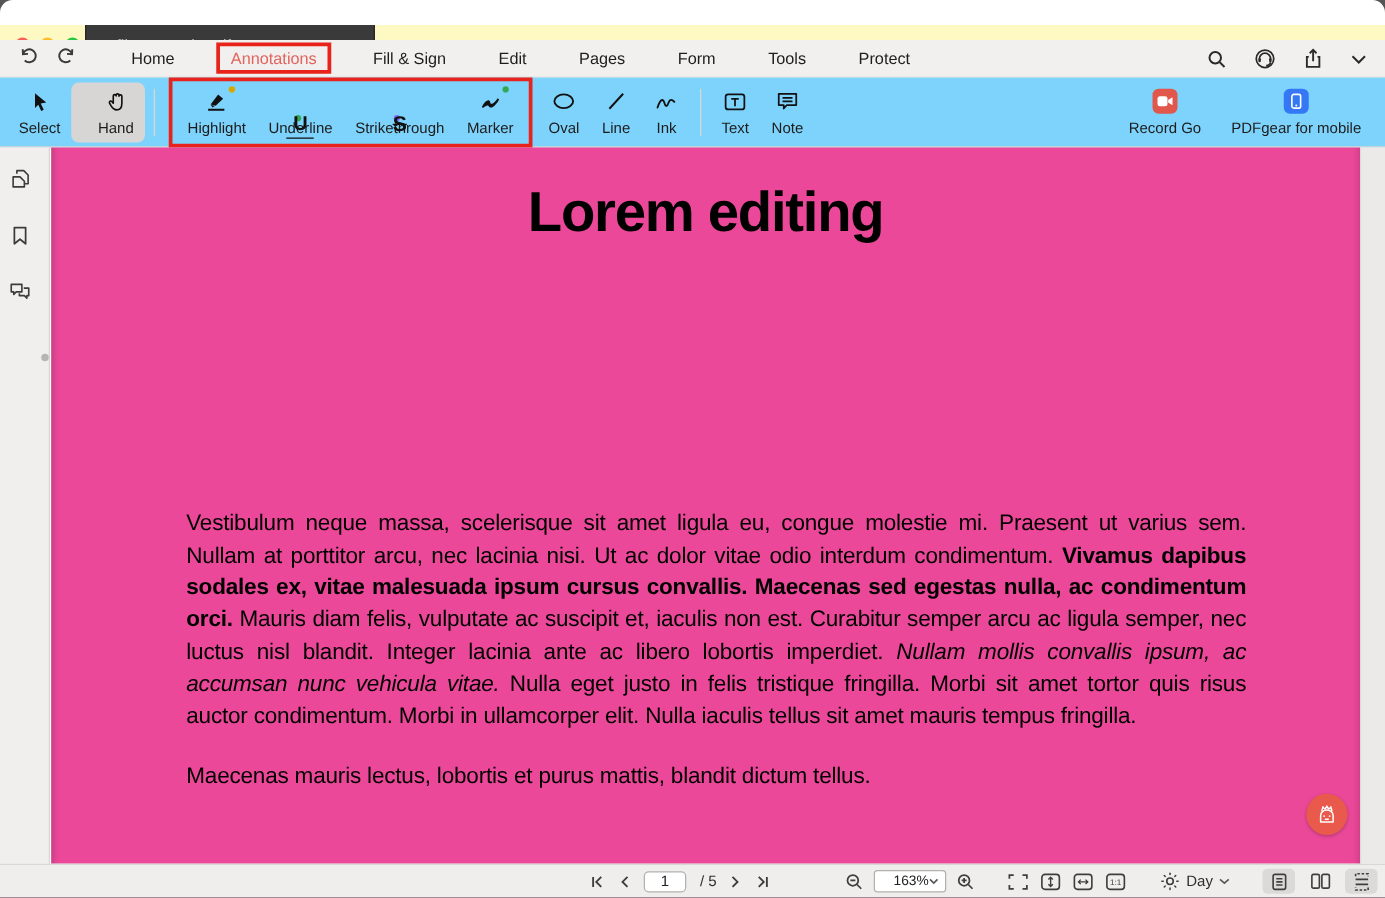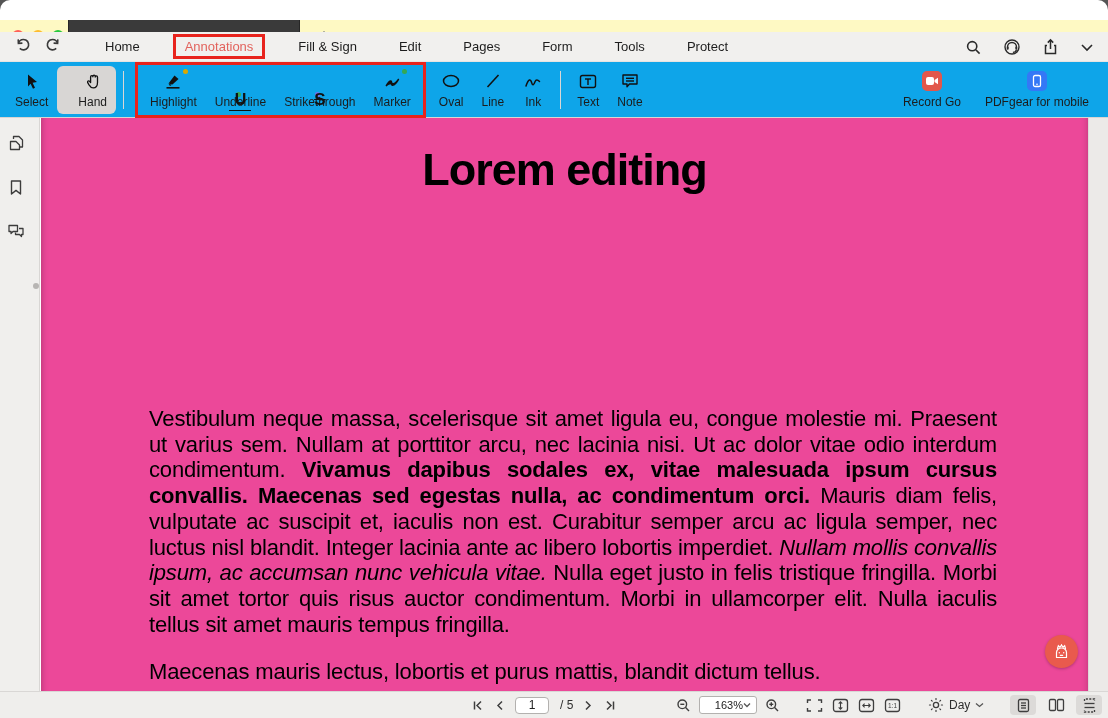--- a/index.html
+++ b/index.html
@@ -32,21 +32,21 @@
   .menubar { position:absolute; left:0; top:32px; width:100%; height:30px; background:#f1f0ee;
              display:flex; align-items:center; padding-left:84px;
              border-bottom:1px solid #e6e4e2; }
   .menu-item { font-size:13px; color:#1d1d1d; padding:0 21px; white-space:nowrap; }
   .menu-item.boxed { color:#e2635d; border:3px solid #e8231c; padding:2px 9px; margin:0 12px; }
   .menu-right { position:absolute; right:14px; top:0; height:30px; display:flex;
                 align-items:center; gap:21px; }
   .menu-right svg { display:block; }
 
   
-  .toolbar { position:absolute; left:0; top:62px; width:100%; height:56px; background:#0ea5e9;
+  .toolbar { position:absolute; left:0; top:62px; width:100%; height:56px; background:#7dd3fc;
              border-bottom:1px solid #d7d5d3; display:flex; align-items:center; padding-left:6px; }
   .tool { display:flex; flex-direction:column; align-items:center; gap:3px; padding:5px 9px;
           border-radius:6px; }
   .tool.selected { background:#d8d6d4;padding-left:21px; }
   .tool .ticon { position:relative; width:22px; height:21px; display:flex; align-items:center;
                  justify-content:center; }
   .tool .tlabel { font-size:12px; color:#1c1c1c; white-space:nowrap; }
   .tool .cdot { position:absolute; top:-2px; right:-4px; width:5px; height:5px; border-radius:50%; }
   .tsep { width:1px; height:38px; background:#d9d7d5; margin:0 7px; flex:0 0 auto; }
   .red-group { display:flex; align-items:flex-end; border:3px solid #e8231c; padding:1px 3px;
@@ -66,21 +66,21 @@
           overflow:hidden;
           box-shadow: inset 7px 0 7px -7px rgba(0,0,0,.3), inset -7px 0 7px -7px rgba(0,0,0,.22); }
   .rstrip { position:absolute; right:0; top:118px; width:20px; bottom:27px; background:#eceae8;
             border-left:1px solid #dddbd9; }
 
   .doc-title { position:absolute; top:26px; left:0; right:0; text-align:center;
                font-size:45px; font-weight:bold; letter-spacing:-1px; color:#000; }
   .doc-heading { position:absolute; top:156px; left:108px; width:852px; font-size:29px;
                  font-weight:bold; line-height:36px; text-indent:33px; letter-spacing:-.4px;
                  color:#000; }
-  .doc-body { position:absolute; top:288px; left:108px; width:848px; font-size:22px;
+  .doc-body { position:absolute; top:288px; left:108px; width:848px; font-size:18px;
               line-height:25.7px; letter-spacing:-.15px; color:#000; }
   .doc-body p.justify { text-align:justify; }
   .doc-body p + p { margin-top:22px; }
   .doc-body .b { font-weight:bold; }
   .doc-body .i { font-style:italic; }
 
   
   .fab { position:absolute; left:1045px; top:635px; width:33px; height:33px; border-radius:50%;
          background:#e95a4d; display:flex; align-items:center; justify-content:center;
          box-shadow:0 1px 3px rgba(0,0,0,.25); }

